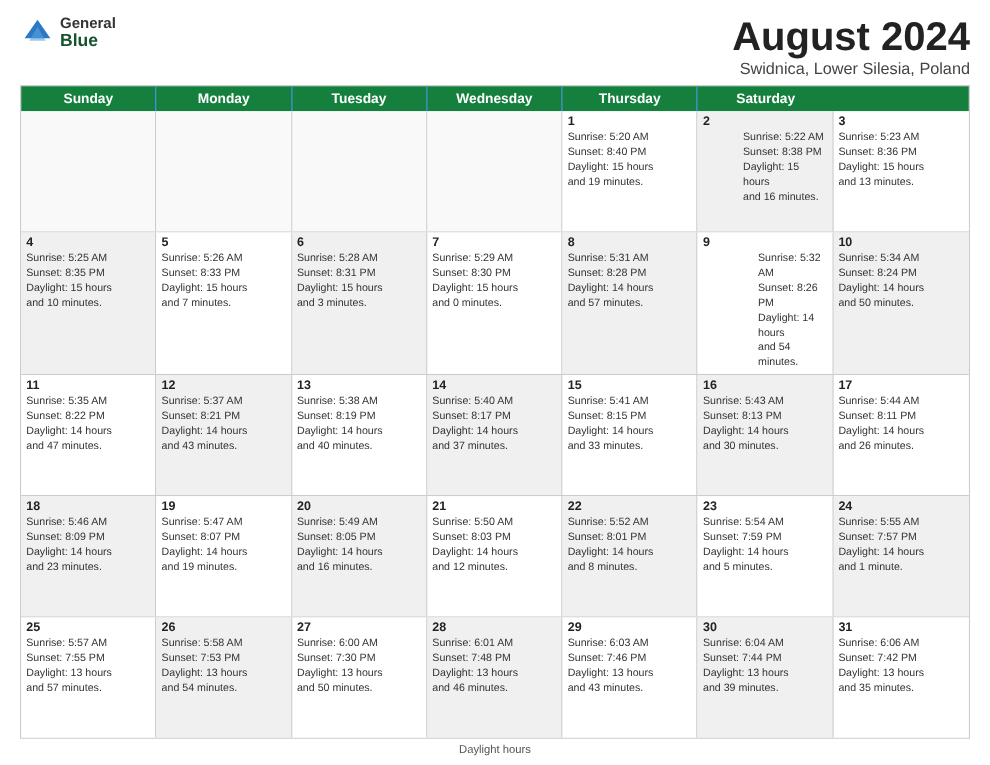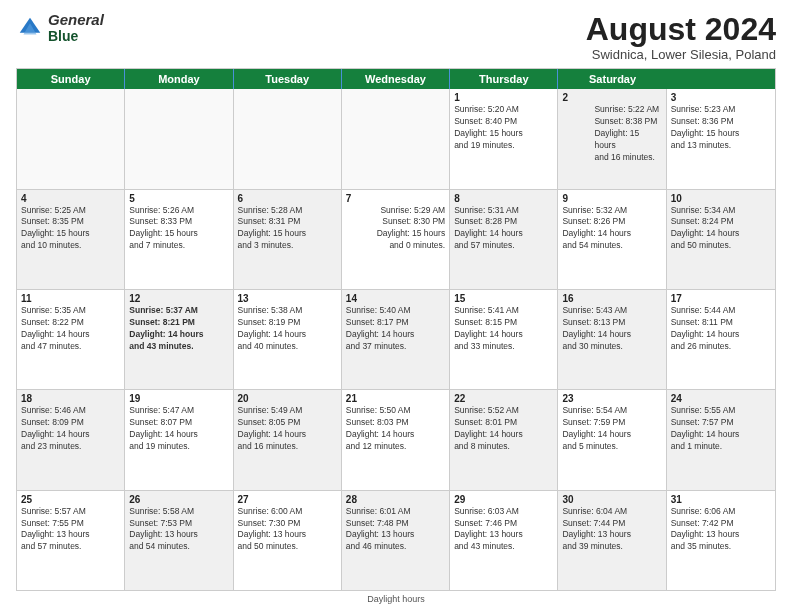--- a/index.html
+++ b/index.html
@@ -27,24 +27,23 @@
       display: flex;
       align-items: center;
       gap: 4px;
     }
     .logo-text {
       display: flex;
       flex-direction: column;
       line-height: 1.1;
     }
     .logo-general {
-      font-size: 15px;
+      font-size: 12px;
       font-weight: bold;
       color: #333;
-      font-style: italic;
     }
     .logo-blue {
       font-size: 14px;
       font-weight: bold;
       color: #14532d;
     }
     .logo-icon {
       width: 28px;
       height: 28px;
     }
@@ -197,35 +196,35 @@
           </div>
           <div class="cal-cell shaded">
             <span class="day-num">6</span>
             <div class="cell-text" style="white-space: pre-line;">Sunrise: 5:28 AM
 Sunset: 8:31 PM
 Daylight: 15 hours
 and 3 minutes.</div>
           </div>
           <div class="cal-cell">
             <span class="day-num">7</span>
-            <div class="cell-text" style="white-space: pre-line; text-align: right;">Sunrise: 5:29 AM
+            <div class="cell-text" style="white-space: pre-line;">Sunrise: 5:29 AM
 Sunset: 8:30 PM
 Daylight: 15 hours
 and 0 minutes.</div>
           </div>
           <div class="cal-cell shaded">
             <span class="day-num">8</span>
             <div class="cell-text" style="white-space: pre-line;">Sunrise: 5:31 AM
 Sunset: 8:28 PM
 Daylight: 14 hours
 and 57 minutes.</div>
           </div>
           <div class="cal-cell">
             <span class="day-num">9</span>
-            <div class="cell-text" style="white-space: pre-line;">Sunrise: 5:32 AM
+            <div class="cell-text" style="white-space: pre-line; margin-left: 44px;">Sunrise: 5:32 AM
 Sunset: 8:26 PM
 Daylight: 14 hours
 and 54 minutes.</div>
           </div>
           <div class="cal-cell shaded">
             <span class="day-num">10</span>
             <div class="cell-text" style="white-space: pre-line;">Sunrise: 5:34 AM
 Sunset: 8:24 PM
 Daylight: 14 hours
 and 50 minutes.</div>
@@ -234,21 +233,21 @@
         <div class="cal-row">
           <div class="cal-cell">
             <span class="day-num">11</span>
             <div class="cell-text" style="white-space: pre-line;">Sunrise: 5:35 AM
 Sunset: 8:22 PM
 Daylight: 14 hours
 and 47 minutes.</div>
           </div>
           <div class="cal-cell shaded">
             <span class="day-num">12</span>
-            <div class="cell-text" style="white-space: pre-line; font-weight: bold;">Sunrise: 5:37 AM
+            <div class="cell-text" style="white-space: pre-line;">Sunrise: 5:37 AM
 Sunset: 8:21 PM
 Daylight: 14 hours
 and 43 minutes.</div>
           </div>
           <div class="cal-cell">
             <span class="day-num">13</span>
             <div class="cell-text" style="white-space: pre-line;">Sunrise: 5:38 AM
 Sunset: 8:19 PM
 Daylight: 14 hours
 and 40 minutes.</div>

